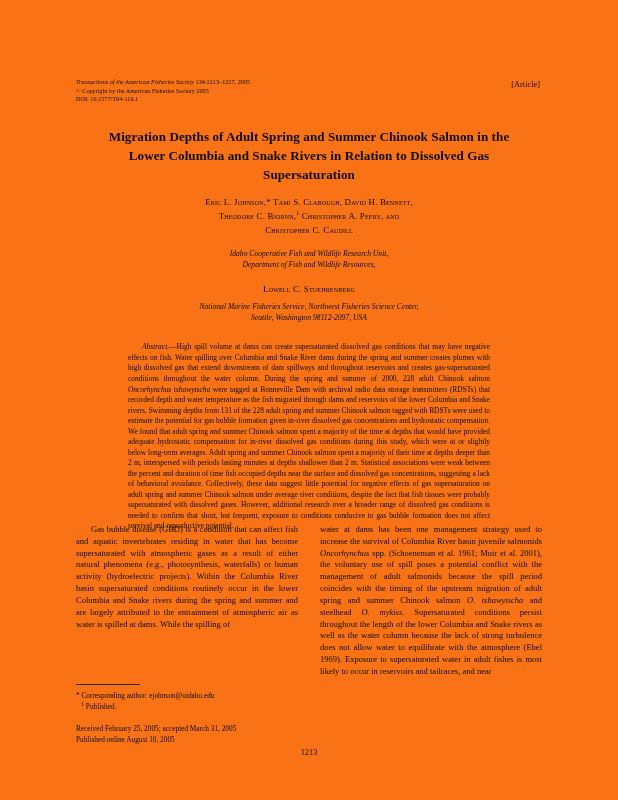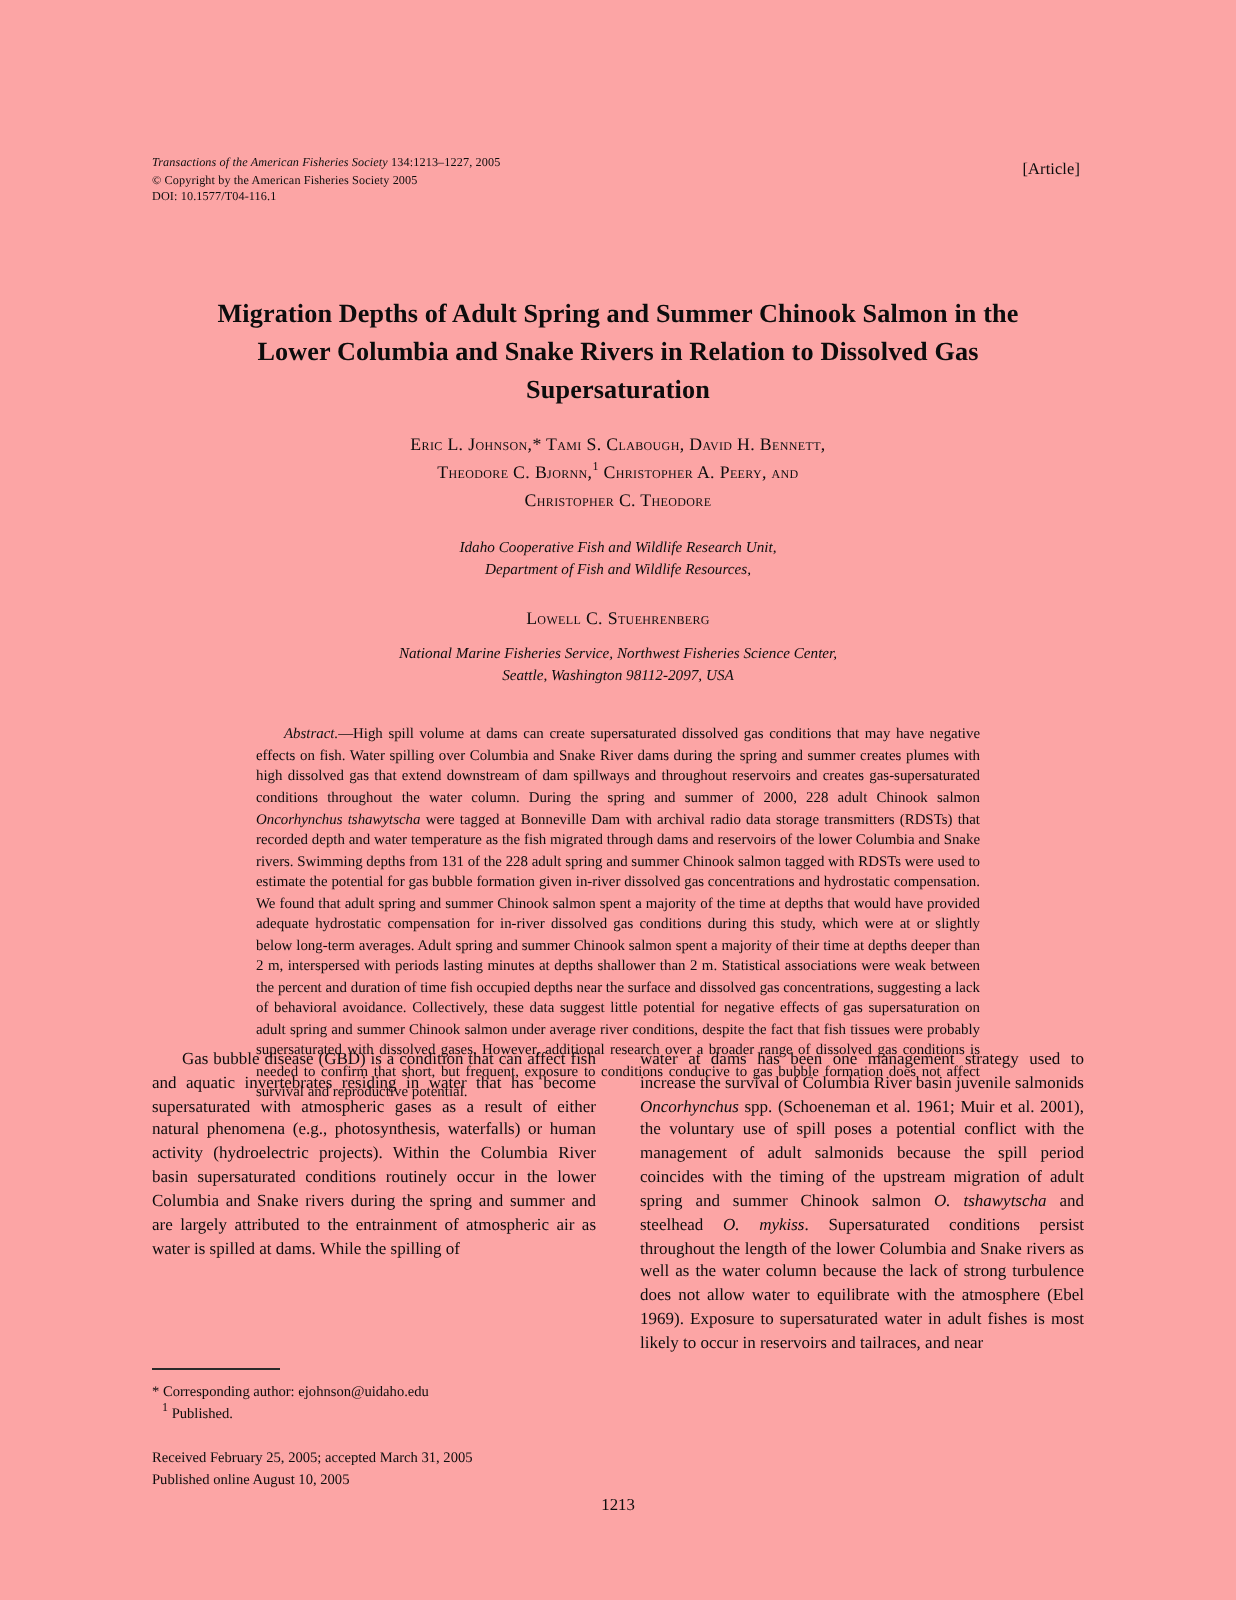--- a/index.html
+++ b/index.html
@@ -13,21 +13,21 @@
     font-family: "Liberation Serif", "DejaVu Serif", serif;
     color: #0d0d0d;
     position: relative;
     overflow: hidden;
   }
   .page {
     position: absolute;
     left: 0; top: 0;
     width: 618px;
     height: 800px;
-    background: #fca5a5;
+    background: #f97316;
   }
   .content {
     position: absolute;
     left: 76px;
     top: 78px;
     width: 466px;
   }
 
   
   .runhead {
@@ -45,21 +45,21 @@
   .runhead-left .doiline { font-style: normal; }
   .article-tag {
     font-size: 8.2px;
     font-style: normal;
     padding-top: 1px;
     padding-right: 2px;
   }
 
   
   .title-block {
-    margin-top: 44px;
+    margin-top: 24px;
     text-align: center;
   }
   .title {
     font-size: 13.1px;
     font-weight: bold;
     line-height: 1.44;
     letter-spacing: 0.005em;
     padding: 0 14px;
   }
 
@@ -188,21 +188,21 @@
       <div class="title">
         <span>Migration Depths of Adult Spring and Summer Chinook</span>
         <span>Salmon in the Lower Columbia and Snake Rivers in Relation to</span>
         <span>Dissolved Gas Supersaturation</span>
       </div>
     </div>
 
     <div class="authors smallcaps-wrap">
       <span class="ln">Eric L. Johnson,* Tami S. Clabough, David H. Bennett,</span>
       <span class="ln"><span>Theodore C. Bjornn,</span><sup class="fn">1</sup><span> Christopher A. Peery, and</span></span>
-      <span class="ln">Christopher C. Theodore</span>
+      <span class="ln">Christopher C. Caudill</span>
     </div>
 
     <div class="affil">
       <span class="ln">Idaho Cooperative Fish and Wildlife Research Unit,</span>
       <span class="ln">Department of Fish and Wildlife Resources,</span>
     </div>
 
     <div class="author2 smallcaps-wrap">Lowell C. Stuehrenberg</div>
 
     <div class="affil2">

